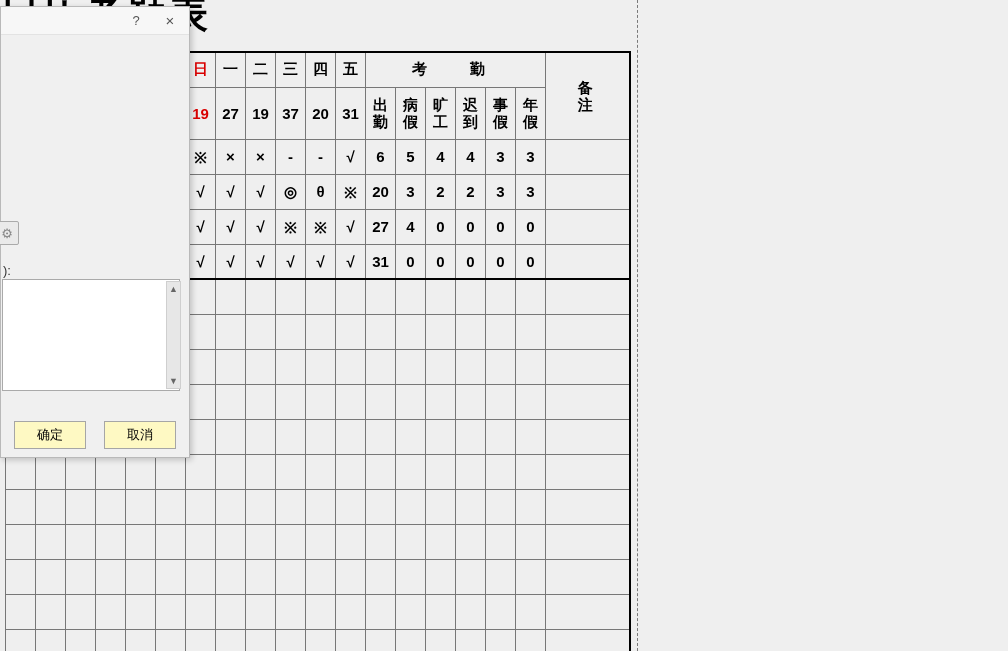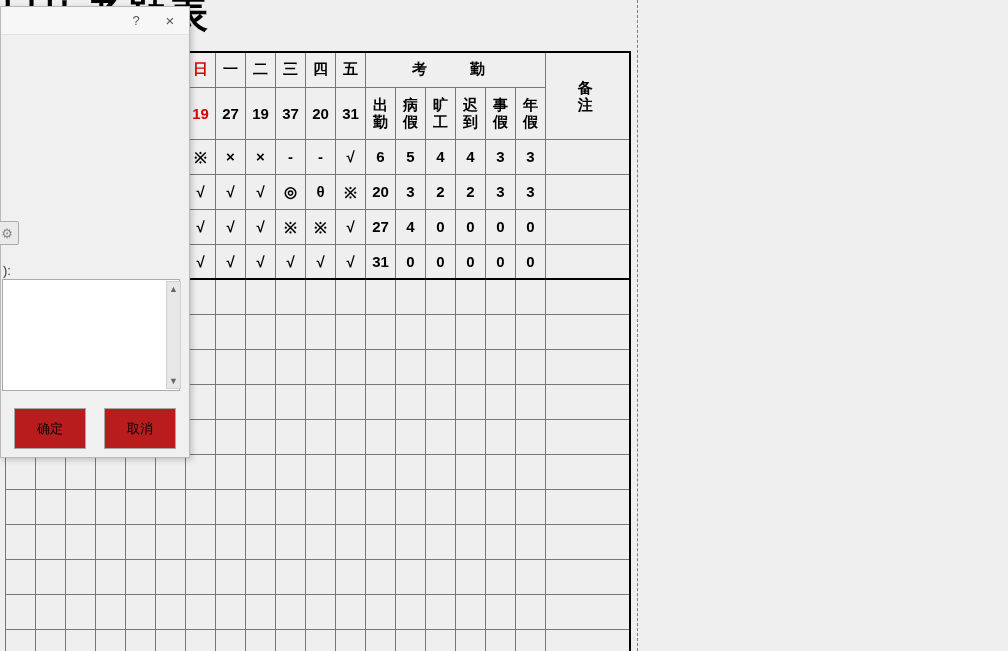--- a/index.html
+++ b/index.html
@@ -129,23 +129,23 @@
       font-size: 9px; line-height: 14px; color: #666;
       cursor: pointer;
     }
     .dlg-btnrow {
       position: absolute;
       left: 0; right: 0; bottom: 8px;
       display: flex; gap: 18px;
       justify-content: center;
     }
     .dlg-btn {
-      min-width: 72px; height: 41px;
+      min-width: 72px; height: 28px;
       padding: 0 12px;
-      background: #b91c1c;
+      background: #fef9c3;
       border: 1px solid #a6a6a6;
       font-size: 13px;
       cursor: pointer;
     }
   </style>
 </head>
 <body>
 
 <div class="sheet">
   <div class="page-title-bg">日历考勤表</div>

